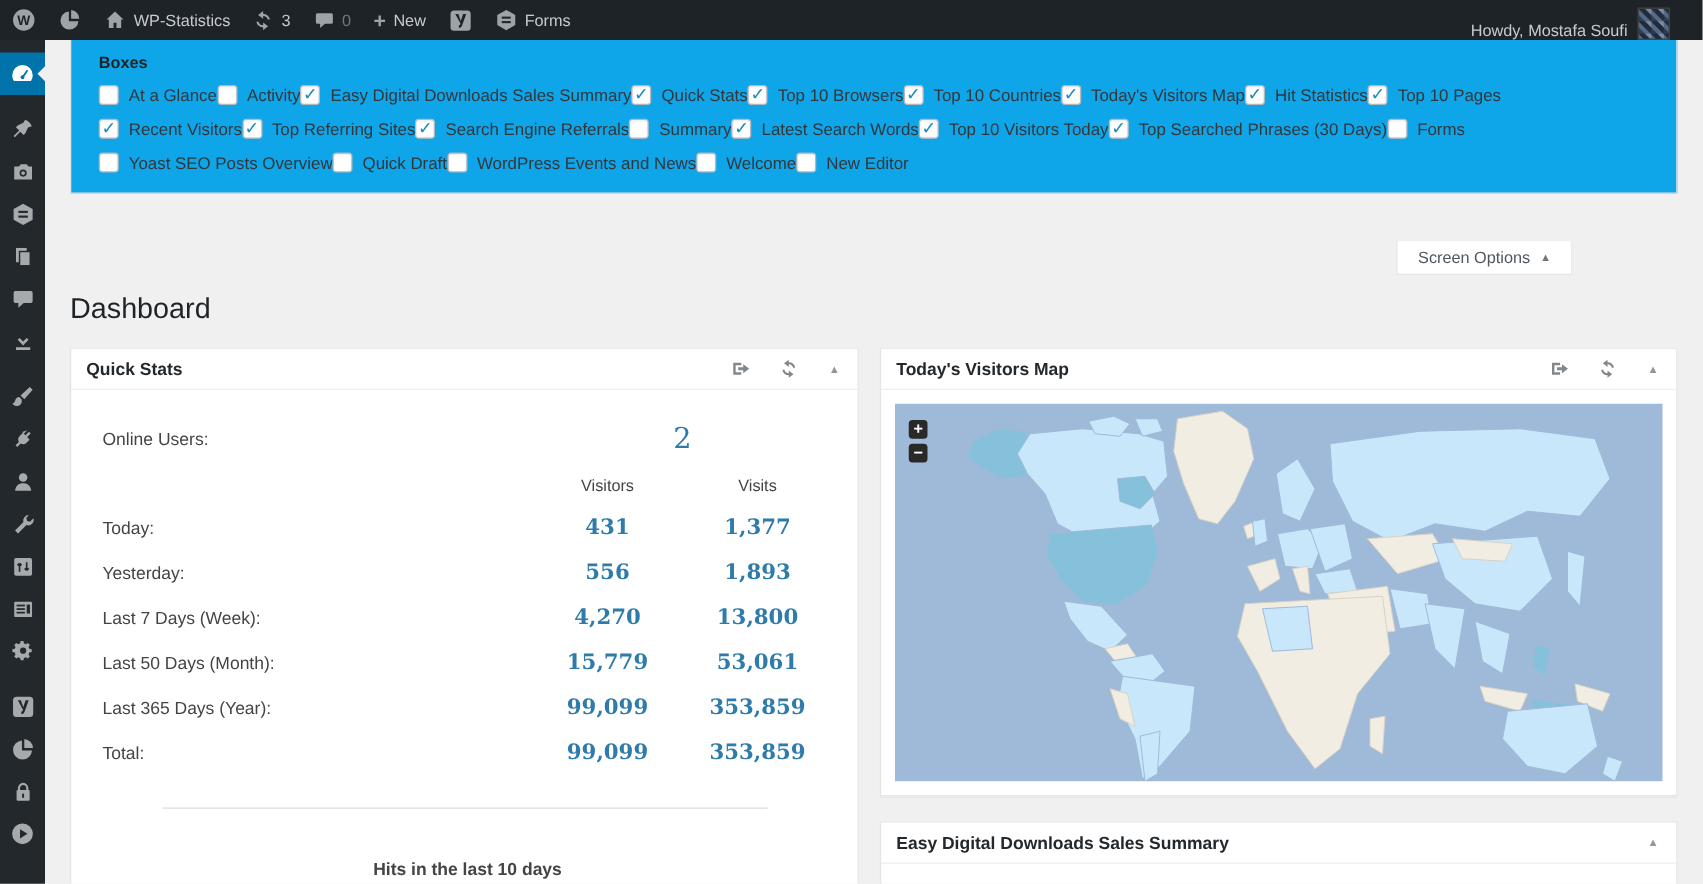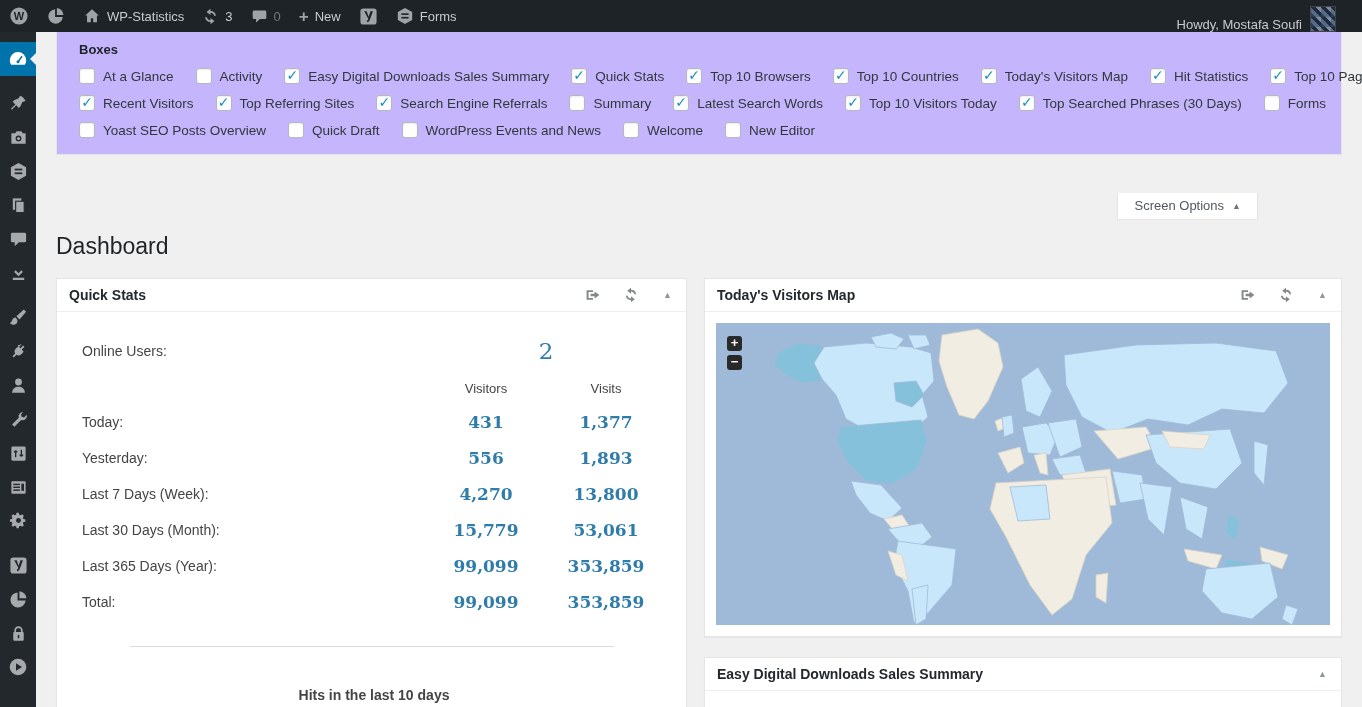--- a/index.html
+++ b/index.html
@@ -32,23 +32,23 @@
   .sb-item.active{background:var(--accent-blue);}
   .sb-item.active svg{fill:#fff;}
   .sb-item.active::after{content:''; position:absolute; right:0; top:50%; margin-top:-6px;
     border:6px solid transparent; border-right-color:#f0f0f1;}
   .sb-sep{height:10px;}
 
   
   #content{position:absolute; left:36px; top:32px; right:0; bottom:0; overflow:hidden;}
 
   
-  #screen-options-panel{margin:0 20px; background:#c4b5fd; border:1px solid #e5e5e5; border-top:none; padding:10px 22px 16px;}
+  #screen-options-panel{margin:0 20px; background:#0ea5e9; border:1px solid #e5e5e5; border-top:none; padding:10px 22px 16px;}
   .boxes-label{font-weight:bold; color:#1d2327; font-size:13px; margin-bottom:4px;}
-  .cb-row{display:flex; align-items:center; gap:22px; margin-top:11px; white-space:nowrap;}
+  .cb-row{display:flex; align-items:center; margin-top:11px; white-space:nowrap;}
   .cb-item{display:flex; align-items:center; cursor:pointer; color:#32373c; font-size:13.5px;}
   .cb{width:16px; height:16px; border:1px solid #b4b9be; border-radius:3px; background:#fff; margin-right:8px;
      display:inline-flex; align-items:center; justify-content:center; box-shadow:inset 0 1px 2px rgba(0,0,0,.08);}
   .cb.checked::after{content:'\2713'; color:var(--check-blue); font-size:14px; font-weight:bold; line-height:1; margin-top:-2px;}
   #screen-options-tab-row{display:flex; justify-content:flex-end; padding-right:104px;margin-top:38px;}
   #screen-options-tab{background:#fff; border:1px solid #e5e5e5; border-top:none; padding:5px 16px 6px;
      color:#50575e; font-size:13px; cursor:pointer; display:flex; align-items:center; gap:8px;}
   .tab-arrow{font-size:9px; color:#72777c;}
 
   
@@ -422,21 +422,21 @@
               <div class="qs-label">Yesterday:</div>
               <div class="qs-col num">556</div>
               <div class="qs-col num">1,893</div>
             </div>
               <div class="qs-row">
               <div class="qs-label">Last 7 Days (Week):</div>
               <div class="qs-col num">4,270</div>
               <div class="qs-col num">13,800</div>
             </div>
               <div class="qs-row">
-              <div class="qs-label">Last 30 Days (Month):</div>
+              <div class="qs-label">Last 50 Days (Month):</div>
               <div class="qs-col num">15,779</div>
               <div class="qs-col num">53,061</div>
             </div>
               <div class="qs-row">
               <div class="qs-label">Last 365 Days (Year):</div>
               <div class="qs-col num">99,099</div>
               <div class="qs-col num">353,859</div>
             </div>
               <div class="qs-row">
               <div class="qs-label">Total:</div>

